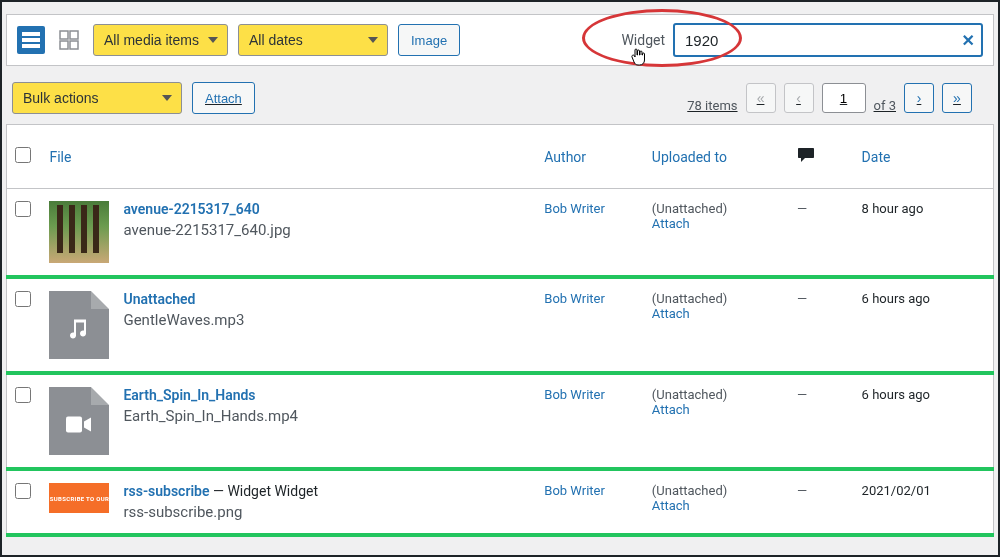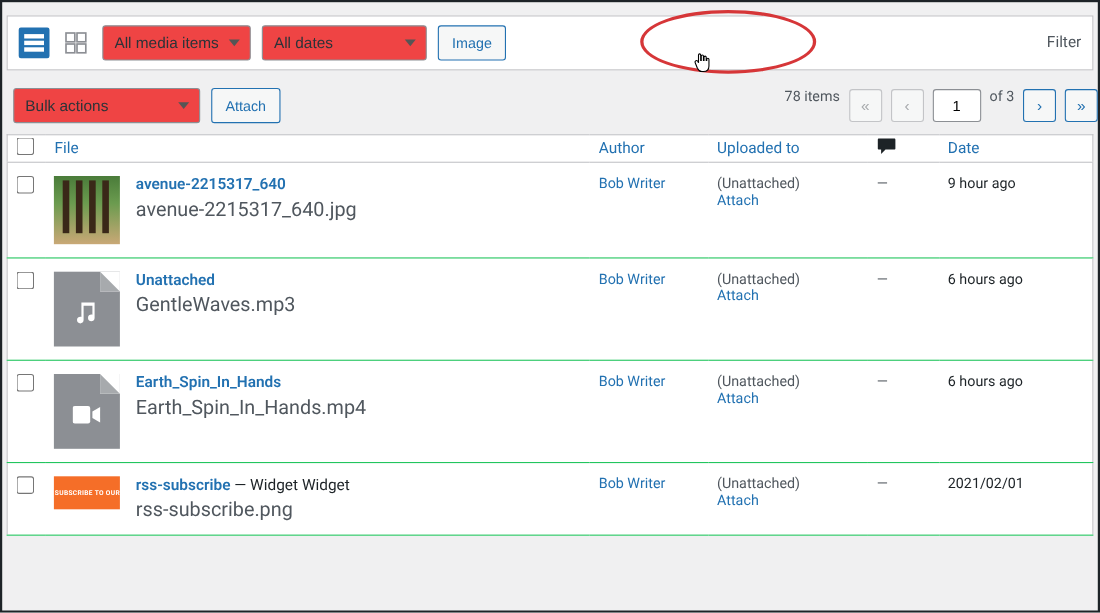--- a/index.html
+++ b/index.html
@@ -36,21 +36,21 @@
     background: transparent;
   }
   .view-btn.active svg rect.row { fill: #fff; }
   .view-btn.active { background:#2271b1; border-radius:2px;}
   .view-btn svg { display:block; }
   .select {
     height: 32px;
     padding: 0 28px 0 10px;
     border: 1px solid #8c8f94;
     border-radius: 3px;
-    background: #ef4444;
+    background: #fde047;
     font-size: 14px;
     color: #2c3338;
     appearance: none;
     position: relative;
   }
   .select-wrap { position: relative; display:inline-block;}
   .select-wrap::after {
     content:"";
     position:absolute; right:10px; top:50%;
     width:0;height:0;border-left:5px solid transparent;border-right:5px solid transparent;border-top:6px solid #555;
@@ -102,28 +102,29 @@
   .cursor-hand {
     position:absolute;
     left:624px; top:32px;
     font-size:15px;
     pointer-events:none;
     z-index:6;
   }
   .subbar {
     display:flex;
     align-items:center;
-    padding: 4px 0 10px 10px;
+    padding: 4px 26px 10px 10px;
     gap:10px;
+    text-decoration:underline;
   }
   .subbar .select { min-width:170px;}
   .pager {
     margin-left:auto;
     display:flex;
-    align-items:flex-start;
+    align-items:flex-end;
     gap:8px;
     color:#50575e;
     font-size:13px;
   }
   .pager .pgbtn {
     width:30px; height:30px;
     border:1px solid #c3c4c7;
     background:#f6f7f7;
     color:#a7aaad;
     border-radius:3px;
@@ -140,50 +141,50 @@
     width: calc(100% - 8px);
     margin: 0 4px;
     border-collapse: collapse;
     background:#fff;
     border:1px solid #c3c4c7;
   }
   table.list th {
     text-align:left;
     font-weight:400;
     color:#2271b1;
-    padding:2px 8px;
+    padding:22px 8px;
     border-bottom:1px solid #c3c4c7;
     font-size:14px;
     margin-left:32px;
   }
   table.list th.cb { width:30px;}
   table.list th.file { width:460px;}
   table.list th.author { width:100px;}
   table.list th.upto { width:135px;}
   table.list th.cmt { width:60px; color:#1d2327;}
   table.list th.date { width:130px;}
   table.list td {
     padding:12px 8px;
-    border-bottom:1px solid #22c55e;
+    border-bottom:4px solid #22c55e;
     vertical-align:top;
     font-size:13px;
   }
   .filebox { display:flex; gap:14px; align-items:flex-start;}
   .thumb { width:60px; height:68px; flex-shrink:0;}
   .thumb.img { background:linear-gradient(180deg,#4a7c3a 0%,#6b9b4f 40%,#c9a876 100%); position:relative; height:62px;}
   .thumb.img::before{content:"";position:absolute;left:8px;top:4px;width:6px;height:48px;background:#3a2818;box-shadow:12px 0 0 #3a2818,24px 0 0 #3a2818,36px 0 0 #3a2818;}
   .thumb.file { background:#8c8f94; position:relative; }
   .thumb.file::before { content:""; position:absolute; top:0; right:0; width:18px; height:18px; background:#fff;}
   .thumb.file::after { content:""; position:absolute; top:0; right:0; width:0;height:0; border-top:18px solid transparent; border-left:18px solid #a7aaad;}
   .thumb.file .ico { position:absolute; left:50%; top:58%; transform:translate(-50%,-50%); color:#fff; }
   .thumb.orange { background:#f56e28; height:30px; display:flex;align-items:center;justify-content:center;color:#fff;font-size:6px;font-weight:bold;letter-spacing:0.3px;}
   .ft { display:flex; flex-direction:column; gap:4px;}
   .ft .title { color:#2271b1; font-weight:600; font-size:14px;}
   .ft .title .suffix { color:#1d2327; font-weight:400;}
-  .ft .fname { color:#50575e; font-size:18px;}
+  .ft .fname { color:#50575e; font-size:15px;}
   .link { color:#2271b1; cursor:pointer;}
   .unatt { color:#50575e;}
   .dash { color:#50575e;}
   input[type=checkbox]{ width:16px;height:16px; border:1px solid #8c8f94; border-radius:3px;}
   .comment-icon { fill:#1d2327;}
 </style>
 </head>
 <body>
 
 <div class="outer">
@@ -203,21 +204,25 @@
           <rect x="1" y="11" width="8" height="8" fill="none" stroke="#8c8f94" stroke-width="1.5"></rect>
           <rect x="11" y="11" width="8" height="8" fill="none" stroke="#8c8f94" stroke-width="1.5"></rect>
         </svg>
     </button>
 
     <span class="select-wrap"><select class="select"><option>All media items</option></select></span>
     <span class="select-wrap"><select class="select" style="min-width:150px"><option>All dates</option></select></span>
     <button class="btn">Image</button>
 
     <div class="search-area">
-      <span class="search-label">Filter</span>
+      <span class="search-label">Widget</span>
+      <div style="position:relative">
+        <input class="search-input" value="1920" style="">
+        <button class="search-clear">✕</button>
+      </div>
     </div>
 
     <div class="red-ellipse"></div>
     <div class="cursor-hand">
       <svg width="16" height="20" viewBox="0 0 16 20">
           <path d="M5 2c.6 0 1 .4 1 1v5h.5V4c0-.6.4-1 1-1s1 .4 1 1v4h.5V5c0-.6.4-1 1-1s1 .4 1 1v3h.5V7c0-.6.4-1 1-1s1 .4 1 1v6c0 3-2 5-5 5H7c-2 0-3-1-4-3L1 10c-.3-.7 0-1.5.7-1.8.7-.3 1.5 0 1.8.7L4 10V3c0-.6.4-1 1-1z" fill="#fff" stroke="#000" stroke-width="1"></path>
         </svg>
     </div>
   </div>
 
@@ -257,21 +262,21 @@
               <div class="thumb img"></div>
               <div class="ft">
                 <span class="title">avenue-2215317_640</span>
                 <span class="fname">avenue-2215317_640.jpg</span>
               </div>
             </div>
           </td>
           <td><span class="link">Bob Writer</span></td>
           <td><span class="unatt">(Unattached)</span><br><span class="link">Attach</span></td>
           <td><span class="dash">—</span></td>
-          <td><span>9 hour ago</span></td>
+          <td><span>8 hour ago</span></td>
         </tr>
         <tr>
           <td><input type="checkbox" style=""></td>
           <td>
             <div class="filebox">
               <div class="thumb file">
                 <span class="ico"><svg width="26" height="26" fill="#fff">
                     <path d="M8 4h12v14c0 2-1.5 3-3 3s-3-1-3-3 1.5-3 3-3c.5 0 1 .1 1 .1V7h-8v13c0 2-1.5 3-3 3s-3-1-3-3 1.5-3 3-3c.5 0 1 .1 1 .1V4z"></path>
                   </svg></span>
               </div>

